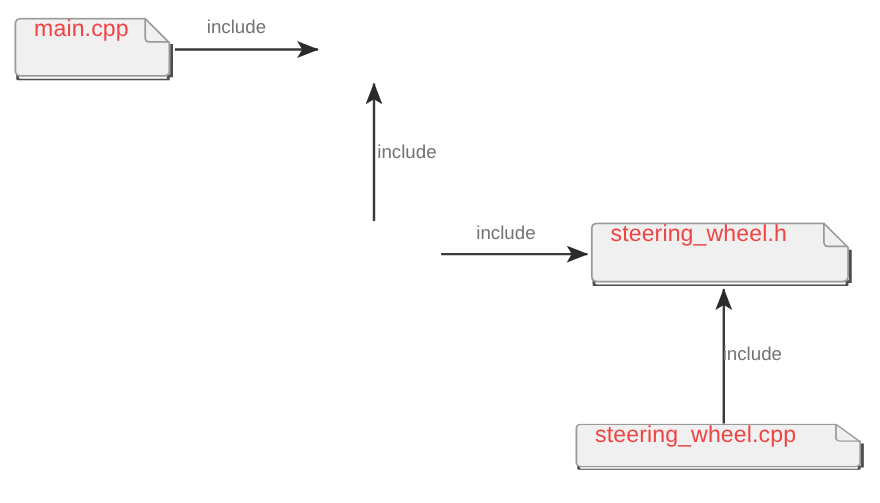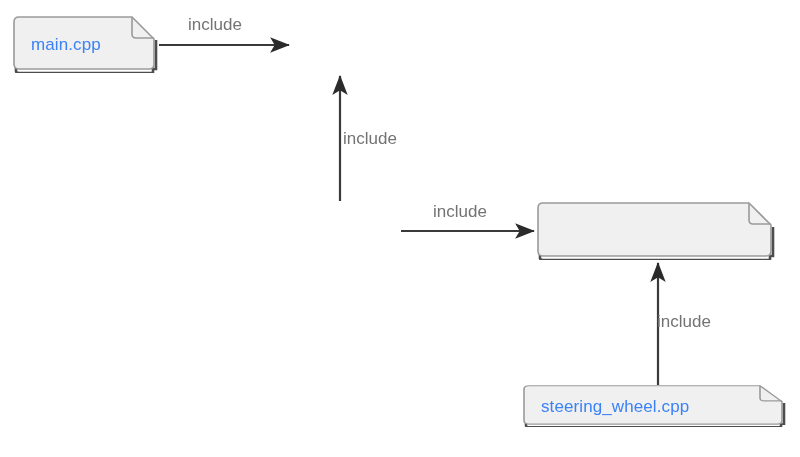--- a/index.html
+++ b/index.html
@@ -20,27 +20,26 @@
     position: absolute;
     left: 0;
     top: 0;
     width: 800px;
     height: 457px;
     pointer-events: none;
   }
   .node {
     position: absolute;
     box-sizing: border-box;
-    color: #3b82f6;
-    font-size: 17px;
+    color: #ef4444;
+    font-size: 21px;
     line-height: 1;
     letter-spacing: 0.1px;
     white-space: nowrap;
     display: flex;
-    align-items: center;
     padding-left: 19px;
     user-select: none;
   }
   .node .node-shape {
     position: absolute;
     left: 0;
     top: 0;
     width: 100%;
     height: 100%;
     z-index: 0;
@@ -89,20 +88,21 @@
   </div>
 
 
 
   <div class="node" style="left:536px; top:202px; width:239px; height:58px;">
     <svg class="node-shape" viewBox="0 0 239 58" preserveAspectRatio="none">
       <path d="M4,51 L4,56 Q4,58 7,58 L234,58 L234,54 L237,54 L237,25" fill="none" stroke="#4d4d4d" stroke-width="2.6"></path>
       <path d="M7,1 L213,1 L235,23 L235,49 Q235,54 230,54 L7,54 Q2,54 2,49 L2,6 Q2,1 7,1 Z" fill="#f0f0f0" stroke="#9a9a9a" stroke-width="1.6"></path>
       <path d="M213,1 L213,18 Q213,22 217,22 L235,22" fill="none" stroke="#9a9a9a" stroke-width="1.6"></path>
     </svg>
+    <span class="node-label">steering_wheel.h</span>
   </div>
 
   <div class="node" style="left:522px; top:385px; width:264px; height:42px;">
     <svg class="node-shape" viewBox="0 0 264 58" preserveAspectRatio="none">
       <path d="M4,51 L4,56 Q4,58 7,58 L259,58 L259,54 L262,54 L262,25" fill="none" stroke="#4d4d4d" stroke-width="2.6"></path>
       <path d="M7,1 L238,1 L260,23 L260,49 Q260,54 255,54 L7,54 Q2,54 2,49 L2,6 Q2,1 7,1 Z" fill="#f0f0f0" stroke="#9a9a9a" stroke-width="1.6"></path>
       <path d="M238,1 L238,18 Q238,22 242,22 L260,22" fill="none" stroke="#9a9a9a" stroke-width="1.6"></path>
     </svg>
     <span class="node-label">steering_wheel.cpp</span>
   </div>

